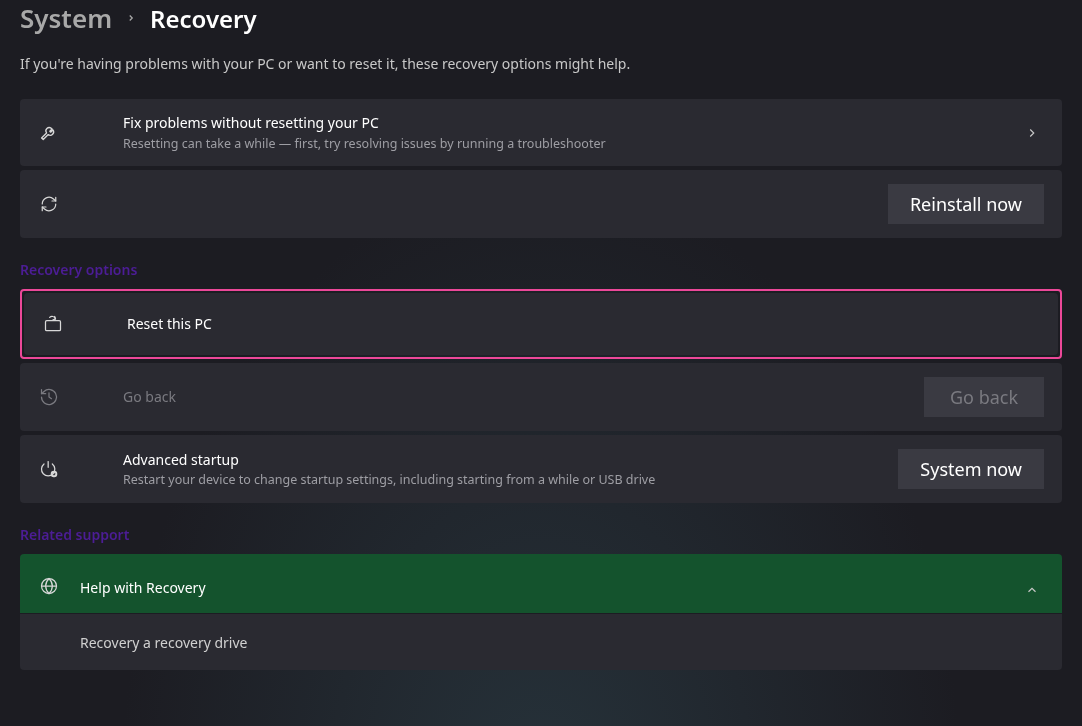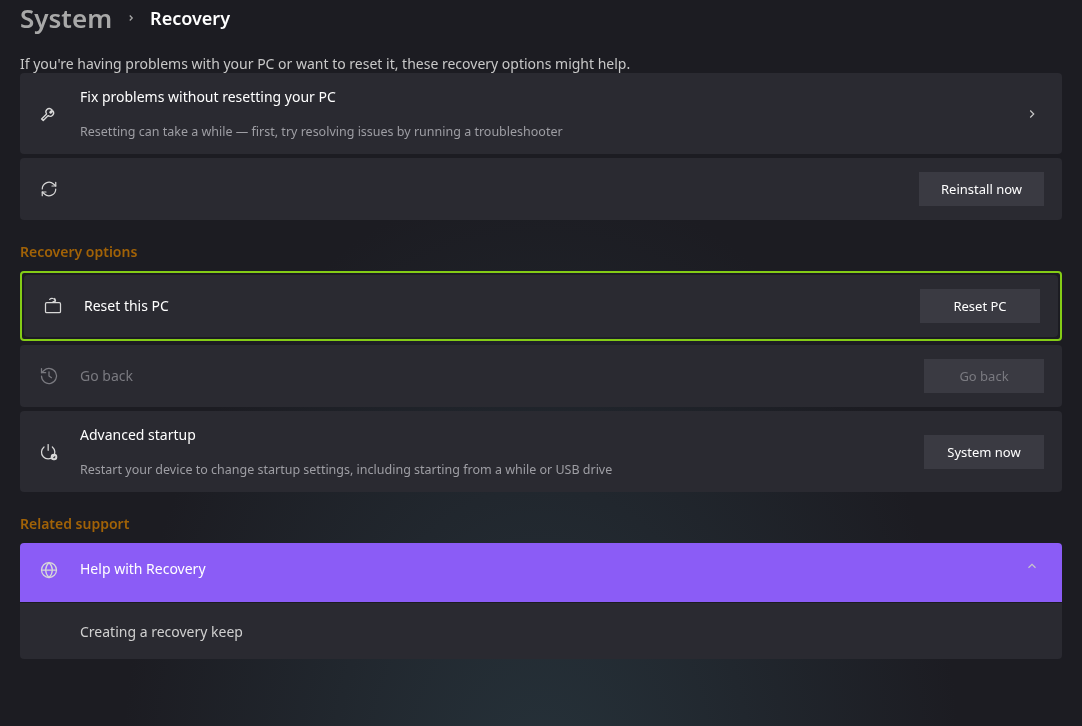--- a/index.html
+++ b/index.html
@@ -20,87 +20,88 @@
     gap: 14px;
     padding-top: 0;
     margin-bottom: 18px;
   }
   .breadcrumb-parent {
     color: #a8a8a8;
     font-size: 26px;
     font-weight: 600;
   }
   .breadcrumb-sep { color: #a8a8a8; font-size: 14px; }
-  .breadcrumb-current { color: #ffffff; font-size: 18px; font-weight: 600; }
-  .page-desc { color: #c8c8c8; font-size: 14px; }
+  .breadcrumb-current { color: #ffffff; font-size: 24px; font-weight: 600; }
+  .page-desc { color: #c8c8c8; font-size: 14px; margin-bottom: 26px; }
 
   .section-heading {
-    color: #a16207;
+    color: #4c1d95;
     font-size: 14px;
     font-weight: 600;
     margin: 22px 0 10px 0;
   }
 
   .card {
     background: #2a2a31;
     border-radius: 4px;
     display: flex;
     align-items: center;
     padding: 14px 18px;
     margin-bottom: 4px;
     min-height: 62px;
+    gap: 43px;
   }
   .card.disabled .card-title,
   .card.disabled .card-sub { color: #7a7a80; }
   .card-icon {
     width: 22px;
     height: 22px;
     flex-shrink: 0;
     margin-right: 20px;
     display: flex;
     align-items: center;
     justify-content: center;
   }
   .card-body { flex: 1; min-width: 0; }
   .card-title { color: #ffffff; font-size: 14px; font-weight: 400; line-height: 1.4; }
-  .card-sub { color: #9e9ea4; font-size: 12.5px; line-height: 1.4; margin-top: 16px; }
+  .card-sub { color: #9e9ea4; font-size: 12.5px; line-height: 1.4; margin-top: 2px; }
   .card-chevron {
     width: 24px;
     display: flex;
     align-items: center;
     justify-content: center;
     color: #c8c8c8;
   }
   .btn {
     background: #3a3a42;
     color: #ffffff;
     border: none;
     border-radius: 0;
     padding: 8px 22px;
-    font-size: 13px;
+    font-size: 18px;
     font-family: inherit;
     cursor: pointer;
     min-width: 120px;
     text-align: center;
   }
   .btn.disabled { color: #7a7a80; cursor: default; }
 
   .highlight {
-    border: 2px solid #84cc16;
+    border: 2px solid #ec4899;
     border-radius: 4px;
     padding: 2px;
     margin: 8px 0 4px 0;
   }
   .highlight .card { margin-bottom: 0; }
 
   .support-card {
-    background: #8b5cf6;
+    background: #14532d;
     border-radius: 4px 4px 0 0;
     display: flex;
-    align-items: flex-start;
+    align-items: flex-end;
     padding: 16px 18px;
     min-height: 60px;
     border-bottom: 1px solid #1c1c22;
   }
   .support-sub {
     background: #2a2a31;
     border-radius: 0 0 4px 4px;
     padding: 18px 18px 18px 60px;
     color: #d0d0d0;
     font-size: 14px;
@@ -163,21 +164,20 @@
     <span class="card-icon">
       <svg width="20" height="20" viewBox="0 0 24 24" fill="none" stroke="#d8d8d8" stroke-width="1.5" stroke-linecap="round" stroke-linejoin="round">
           <rect x="3" y="8" width="18" height="12" rx="1.5"></rect>
           <path d="M8 4a4 4 0 0 1 4-1 4 4 0 0 1 3 3"></path>
           <polyline points="14 3 15 6 12 7"></polyline>
         </svg>
     </span>
     <div class="card-body">
       <div class="card-title">Reset this PC</div>
     </div>
-    <button class="btn">Reset PC</button>
   </div>
 </div>
 
 <div class="card disabled">
   <span class="card-icon">
     <svg width="20" height="20" viewBox="0 0 24 24" fill="none" stroke="#7a7a80" stroke-width="1.5" stroke-linecap="round" stroke-linejoin="round">
         <path d="M3 12a9 9 0 1 0 3-6.7L3 8"></path>
         <polyline points="3 3 3 8 8 8"></polyline>
         <polyline points="12 7 12 12 15 14"></polyline>
       </svg>
@@ -216,13 +216,13 @@
   </span>
   <div class="card-body">
     <div class="card-title">Help with Recovery</div>
   </div>
   <span class="card-chevron">
     <svg width="14" height="14" viewBox="0 0 24 24" fill="none" stroke="currentColor" stroke-width="2">
         <polyline points="18 15 12 9 6 15"></polyline>
       </svg>
   </span>
 </div>
-<div class="support-sub">Creating a recovery keep</div>
+<div class="support-sub">Recovery a recovery drive</div>
 
 </body></html>

